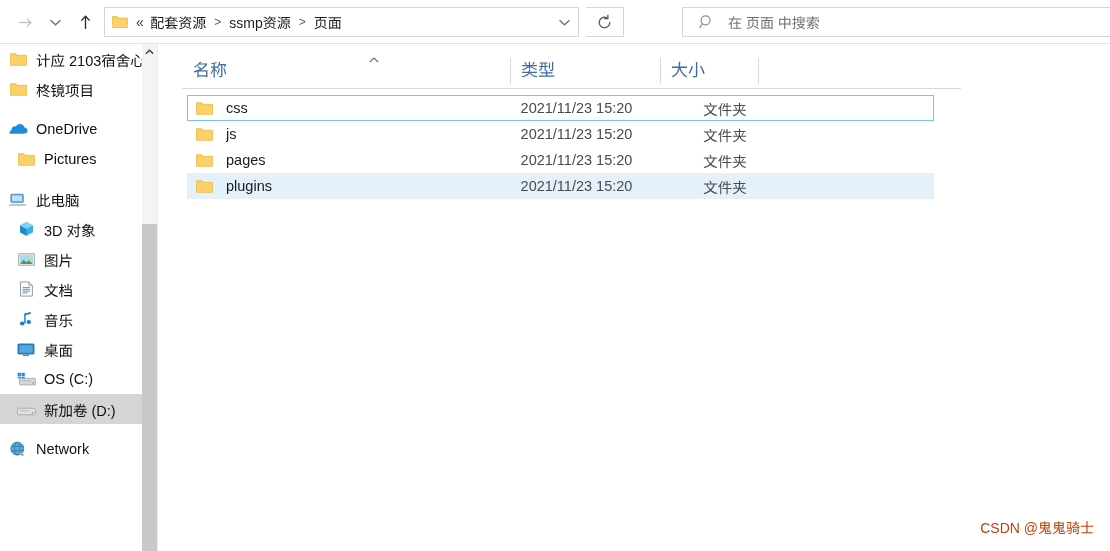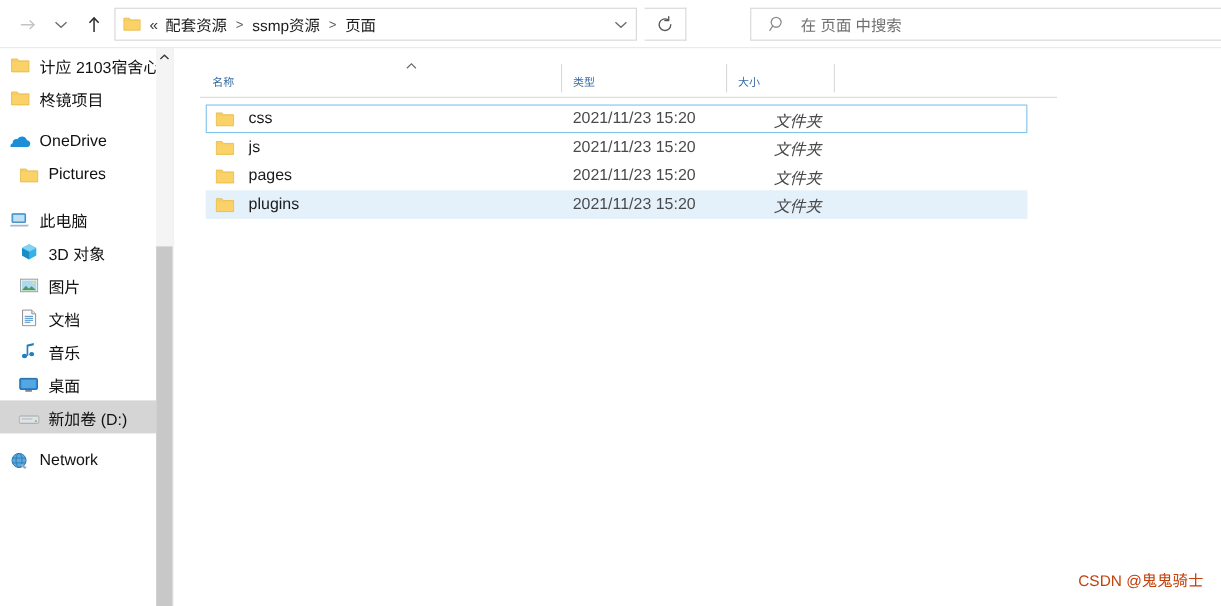--- a/index.html
+++ b/index.html
@@ -181,21 +181,21 @@
   }
 
   .col-headers {
     position: absolute;
     left: 24px; top: 8px;
     width: 779px; height: 36px;
     display: flex;
     align-items: flex-end;
   }
   .col-head {
-    font-size: 10px;
+    font-size: 17px;
     color: #3a6ea5;
     padding-bottom: 7px;
     padding-left: 11px;
     position: relative;
     height: 34px;
     display: flex;
     align-items: flex-end;
     white-space: nowrap;
   }
   .col-head + .col-head::before {
@@ -253,21 +253,21 @@
     display: flex; align-items: center;
   }
   .cell {
     font-size: 14.5px;
     color: #1a1a1a;
     white-space: nowrap;
     overflow: hidden;
   }
   .cell-name { width: 295px; }
   .cell-date { width: 183px; color: #4a4a4a; }
-  .cell-type { width: 150px; color: #4a4a4a; font-style: italic; }
+  .cell-type { width: 150px; color: #4a4a4a; }
   .cell-size { width: 80px; }
 
   
   .watermark {
     position: absolute;
     right: 16px; bottom: 14px;
     font-size: 14px;
     color: #c2410c;
     white-space: nowrap;
     user-select: none;
@@ -443,20 +443,36 @@
     </div>
     <div class="side-item indent">
       <span class="side-icon">
         <svg width="18" height="15" viewBox="0 0 18 15">
             <rect x="1" y="2" width="16" height="10" rx="0.8" fill="#2e87cd" stroke="#1f69a8" stroke-width="0.9"></rect>
             <rect x="2.4" y="3.3" width="13.2" height="7.4" fill="#53a8e4"></rect>
             <rect x="6" y="12.6" width="6" height="1.5" fill="#6f7f8c"></rect>
           </svg>
       </span>
       <span class="side-label">桌面</span>
+    </div>
+    <div class="side-item indent">
+      <span class="side-icon">
+        <svg width="19" height="15" viewBox="0 0 19 15">
+            <path d="M3.5 6.4 h14.3 c0.6 0 1 0.5 1 1.1 v4.3 c0 0.6-0.4 1.1-1 1.1 h-14.3 c-0.6 0-1-0.5-1-1.1 v-4.3 c0-0.6 0.4-1.1 1-1.1 z" fill="#d4d8db" stroke="#9aa1a6" stroke-width="0.8"></path>
+            <rect x="4.6" y="8.4" width="9.3" height="1" fill="#b2b8bd"></rect>
+            <circle cx="16.4" cy="10.9" r="0.9" fill="#7fc242"></circle>
+            <g>
+              <rect x="0.6" y="0.8" width="3.3" height="3.3" fill="#2a8cd6"></rect>
+              <rect x="4.5" y="0.8" width="3.3" height="3.3" fill="#2a8cd6"></rect>
+              <rect x="0.6" y="4.7" width="3.3" height="1.6" fill="#2a8cd6"></rect>
+              <rect x="4.5" y="4.7" width="3.3" height="1.6" fill="#2a8cd6"></rect>
+            </g>
+          </svg>
+      </span>
+      <span class="side-label">OS (C:)</span>
     </div>
     <div class="side-item indent selected">
       <span class="side-icon">
         <svg width="19" height="13" viewBox="0 0 19 13">
             <path d="M1.6 5.2 h15.6 c0.7 0 1.2 0.6 1.2 1.3 v4 c0 0.7-0.5 1.3-1.2 1.3 h-15.6 c-0.7 0-1.2-0.6-1.2-1.3 v-4 c0-0.7 0.5-1.3 1.2-1.3 z" fill="#dfe3e6" stroke="#9aa1a6" stroke-width="0.8"></path>
             <rect x="2.8" y="7.3" width="9.6" height="1.1" fill="#b6bcc1"></rect>
             <circle cx="15.6" cy="9.7" r="0.95" fill="#7fc242"></circle>
           </svg>
       </span>
       <span class="side-label">新加卷 (D:)</span>

